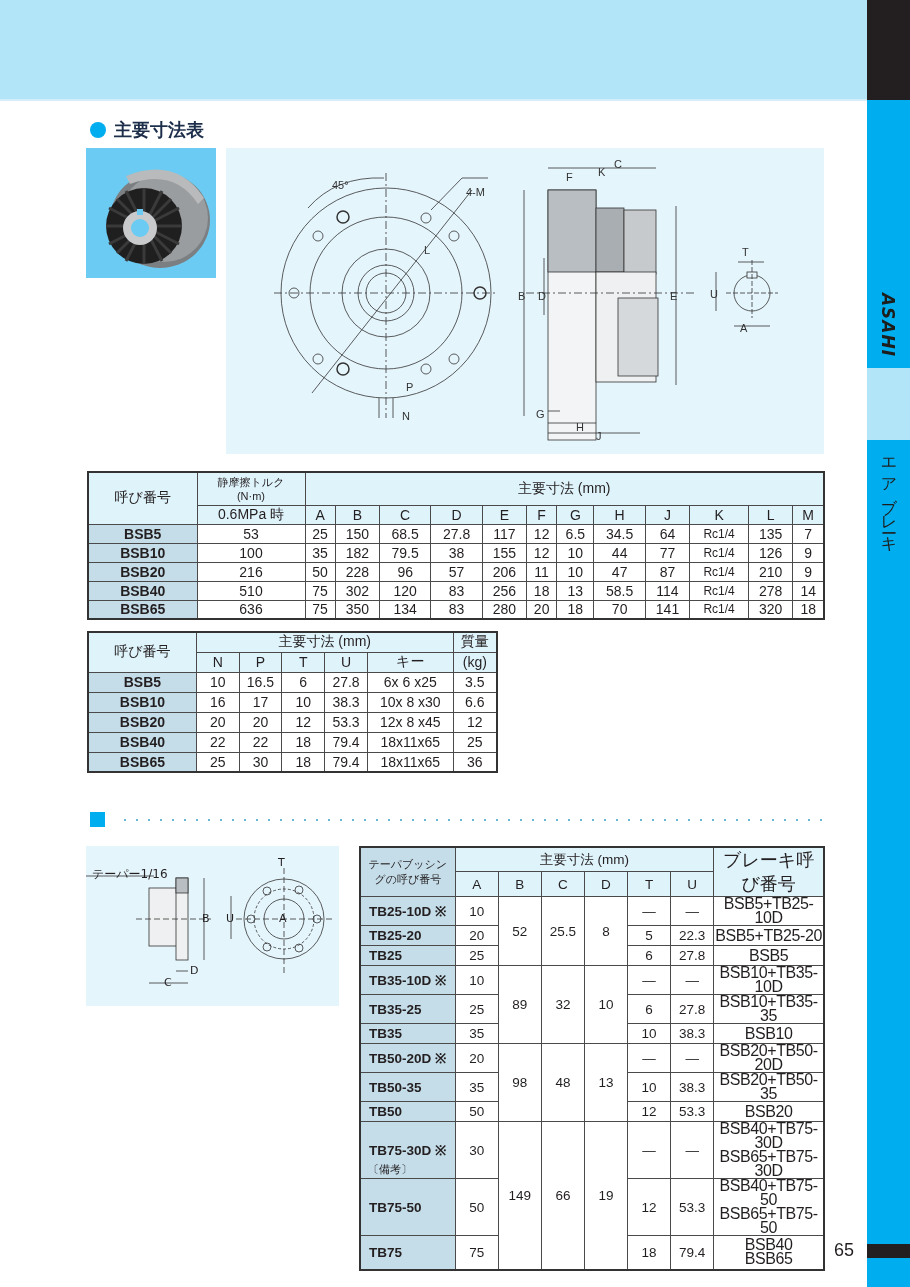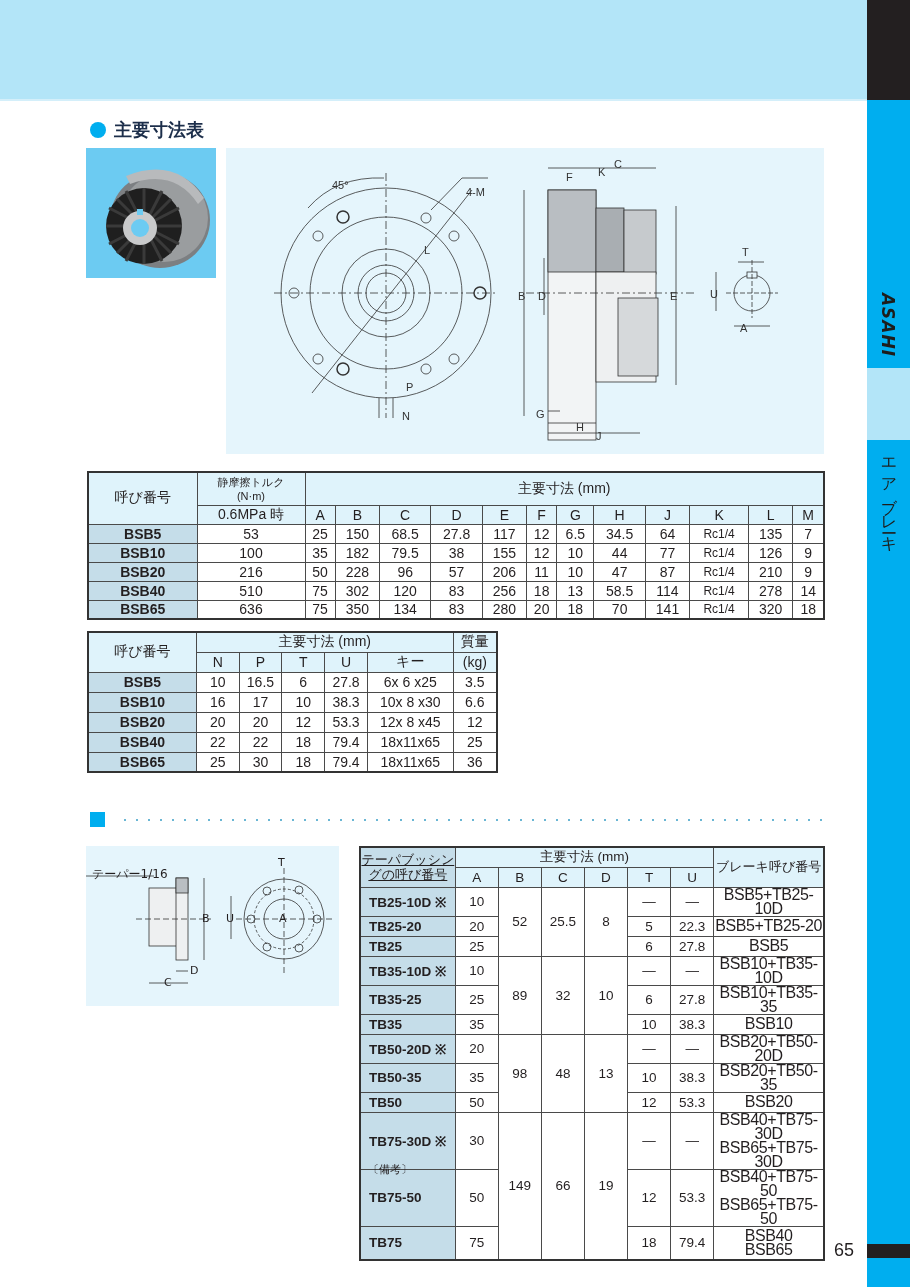--- a/index.html
+++ b/index.html
@@ -387,26 +387,26 @@
   <div style="position:absolute; left:104px; top:118px; font-size:11px;">D</div>
   <div style="position:absolute; left:78px; top:130px; font-size:11px;">C</div>
   <div style="position:absolute; left:192px; top:10px; font-size:11px;">T</div>
   <div style="position:absolute; left:140px; top:66px; font-size:11px;">U</div>
   <div style="position:absolute; left:193px; top:66px; font-size:11px;">A</div>
 </div>
 
 <table id="t3">
   <tbody>
       <tr>
-    <td class="hdr" rowspan="2" style="width:95px; font-size:13px; line-height:15px; background:#c5dde9;text-decoration:underline;">
+    <td class="hdr" rowspan="2" style="width:95px; font-size:11px; line-height:15px; background:#c5dde9;">
       <div>テーパブッシン</div>
       <div>グの呼び番号</div>
     </td>
     <td class="hdr" colspan="6">主要寸法 (mm)</td>
-    <td class="hdr" rowspan="2" style="width:110px; font-size:13px;margin-top:48px;">ブレーキ呼び番号</td>
+    <td class="hdr" rowspan="2" style="width:110px; font-size:18px;margin-top:48px;">ブレーキ呼び番号</td>
   </tr>
   <tr>
     <td class="hdr" style="width:43px;">A</td>
     <td class="hdr" style="width:43px;">B</td>
     <td class="hdr" style="width:43px;">C</td>
     <td class="hdr" style="width:43px;">D</td>
     <td class="hdr" style="width:43px;">T</td>
     <td class="hdr" style="width:43px;">U</td>
   </tr>
 

